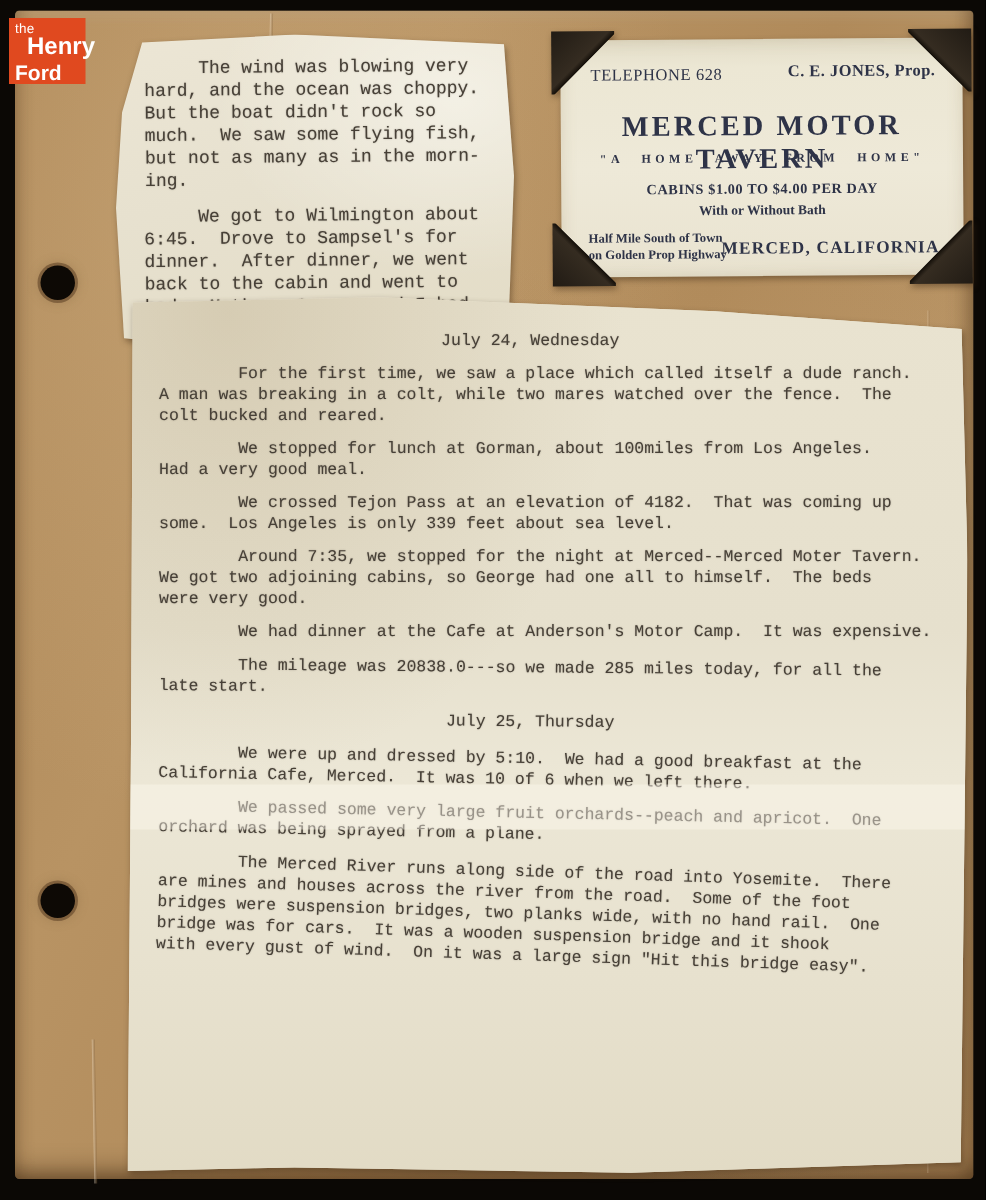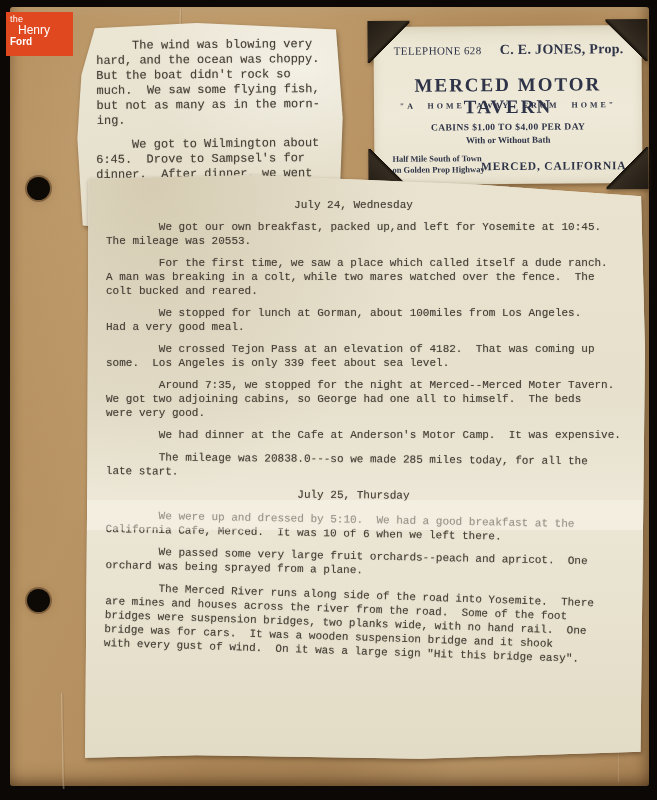--- a/index.html
+++ b/index.html
@@ -21,25 +21,25 @@
   .crease-1{left:168px;top:2px;height:196px;transform:rotate(1.2deg);}
   .crease-2{left:52px;top:686px;height:96px;transform:rotate(-1deg);}
   .crease-3{left:608px;top:200px;height:575px;opacity:.5;}
 
   .hole{position:absolute;width:23px;height:23px;border-radius:50%;background:#0d0905;
         box-shadow:0 0 0 2px rgba(70,45,22,0.45), 0 0 6px 3px rgba(145,115,75,0.35);}
   .hole-top{left:27px;top:177px;}
   .hole-bottom{left:27px;top:589px;}
 
   
-  .logo{position:absolute;left:6px;top:12px;width:67px;height:44px;background:#e0491f;
+  .logo{position:absolute;left:6px;top:12px;width:51px;height:44px;background:#e0491f;
         color:#fff;padding:3px 0 0 4px;box-sizing:border-box;line-height:1;}
   .logo-the{display:block;font-size:9px;letter-spacing:.2px;}
-  .logo-henry{display:block;font-weight:normal;font-size:12px;margin:0 0 0 8px;}
-  .logo-ford{display:block;font-weight:bold;font-size:10px;margin-top:1px;}
+  .logo-henry{display:block;font-weight:bold;font-size:16px;margin:0 0 0 8px;}
+  .logo-ford{display:block;font-weight:bold;font-size:14px;margin-top:1px;}
 
   
   .typed{font-family:"Liberation Mono","DejaVu Sans Mono",monospace;color:#474037;
          white-space:pre-wrap;text-shadow:0 0 1px rgba(71,64,55,0.45);}
   .shadow-wrap{position:absolute;filter:drop-shadow(1px 2px 2px rgba(55,35,15,0.45));}
 
   
   .fragment-wrap{left:76px;top:22px;}
   .fragment{position:relative;width:268px;height:212px;box-sizing:border-box;
     padding:17px 12px 0 20px;
@@ -55,31 +55,31 @@
     background:linear-gradient(180deg,#e3ddc8 0%,#ece7d4 12%,#eee9d8 55%,#e9e3d0 100%);
     color:#2e3347;font-family:"Liberation Serif","DejaVu Serif",serif;
     box-shadow:inset 0 0 10px rgba(150,130,90,0.25);}
   .card div{position:absolute;}
   .corner{width:42px;height:42px;}
   .corner.tl{left:-6px;top:-6px;background:linear-gradient(135deg,#211b14 0%,#352c21 46%,#15100a 52%,transparent 53%);}
   .corner.tr{right:-6px;top:-6px;background:linear-gradient(225deg,#211b14 0%,#352c21 46%,#15100a 52%,transparent 53%);}
   .corner.bl{left:-6px;bottom:-6px;background:linear-gradient(45deg,#211b14 0%,#352c21 46%,#15100a 52%,transparent 53%);}
   .corner.br{right:-6px;bottom:-6px;background:linear-gradient(315deg,#211b14 0%,#352c21 46%,#15100a 52%,transparent 53%);}
   .card-tel{left:20px;top:18px;font-size:11px;font-weight:normal;letter-spacing:.4px;}
-  .card-prop{right:18px;top:16px;font-size:14px;font-weight:bold;letter-spacing:.3px;}
+  .card-prop{right:18px;top:16px;font-size:11px;font-weight:bold;letter-spacing:.3px;}
   .card-name{left:0;right:0;top:48px;text-align:center;font-size:19px;font-weight:bold;letter-spacing:2px;}
   .card-tagline{left:0;right:0;top:75px;text-align:center;font-size:8px;font-weight:bold;
                 letter-spacing:3px;word-spacing:7px;}
   .card-rates{left:0;right:0;top:96px;text-align:center;font-size:9.5px;font-weight:bold;letter-spacing:.4px;}
   .card-bath{left:0;right:0;top:109px;text-align:center;font-size:9px;font-weight:bold;}
   .card-addr{left:18px;top:127px;font-size:8.5px;font-weight:bold;line-height:11px;}
   .card-city{right:16px;top:134px;font-size:11.5px;font-weight:bold;letter-spacing:.8px;}
 
   
-  .sheet-wrap{left:84px;top:174px;}
+  .sheet-wrap{left:84px;top:197px;}
   .sheet{position:relative;width:561px;height:586px;box-sizing:border-box;
     padding:24px 14px 0 22px;
     background:
       radial-gradient(ellipse at 12% 2%, rgba(165,145,105,0.28), transparent 38%),
       linear-gradient(180deg,#e9e3d0 0%,#e6e0cd 38%,#ece7d6 55%,#e7e1ce 78%,#e2dbc5 100%),
       #e8e2cf;
     clip-path:polygon(.8% .8%,30% .2%,70% 1.8%,99.3% 3.8%,100% 30%,99.2% 98.6%,60% 99.8%,20% 99.2%,.2% 99.6%,.6% 50%);}
   .sheet::after{content:"";position:absolute;left:0;right:0;top:326px;height:30px;
     background:rgba(252,249,238,0.45);pointer-events:none;}
   .sheet .typed{font-size:11px;line-height:14px;margin:0 0 8px 0;}
@@ -139,22 +139,20 @@
       <div class="card-rates">CABINS $1.00 TO $4.00 PER DAY</div>
       <div class="card-bath">With or Without Bath</div>
       <div class="card-addr"><span>Half Mile South of Town</span><br><span>on Golden Prop Highway</span></div>
       <div class="card-city">MERCED, CALIFORNIA</div>
     </div>
   </div>
 
   <div class="shadow-wrap sheet-wrap">
     <div class="sheet">
       <div class="typed heading">July 24, Wednesday</div>
-      <div class="typed">        We got our own breakfast, packed up,and left for Yosemite at 10:45.
-The mileage was 20553.</div>
       <div class="typed">        For the first time, we saw a place which called itself a dude ranch.
 A man was breaking in a colt, while two mares watched over the fence.  The
 colt bucked and reared.</div>
       <div class="typed">        We stopped for lunch at Gorman, about 100miles from Los Angeles.
 Had a very good meal.</div>
       <div class="typed">        We crossed Tejon Pass at an elevation of 4182.  That was coming up
 some.  Los Angeles is only 339 feet about sea level.</div>
       <div class="typed">        Around 7:35, we stopped for the night at Merced--Merced Moter Tavern.
 We got two adjoining cabins, so George had one all to himself.  The beds
 were very good.</div>

